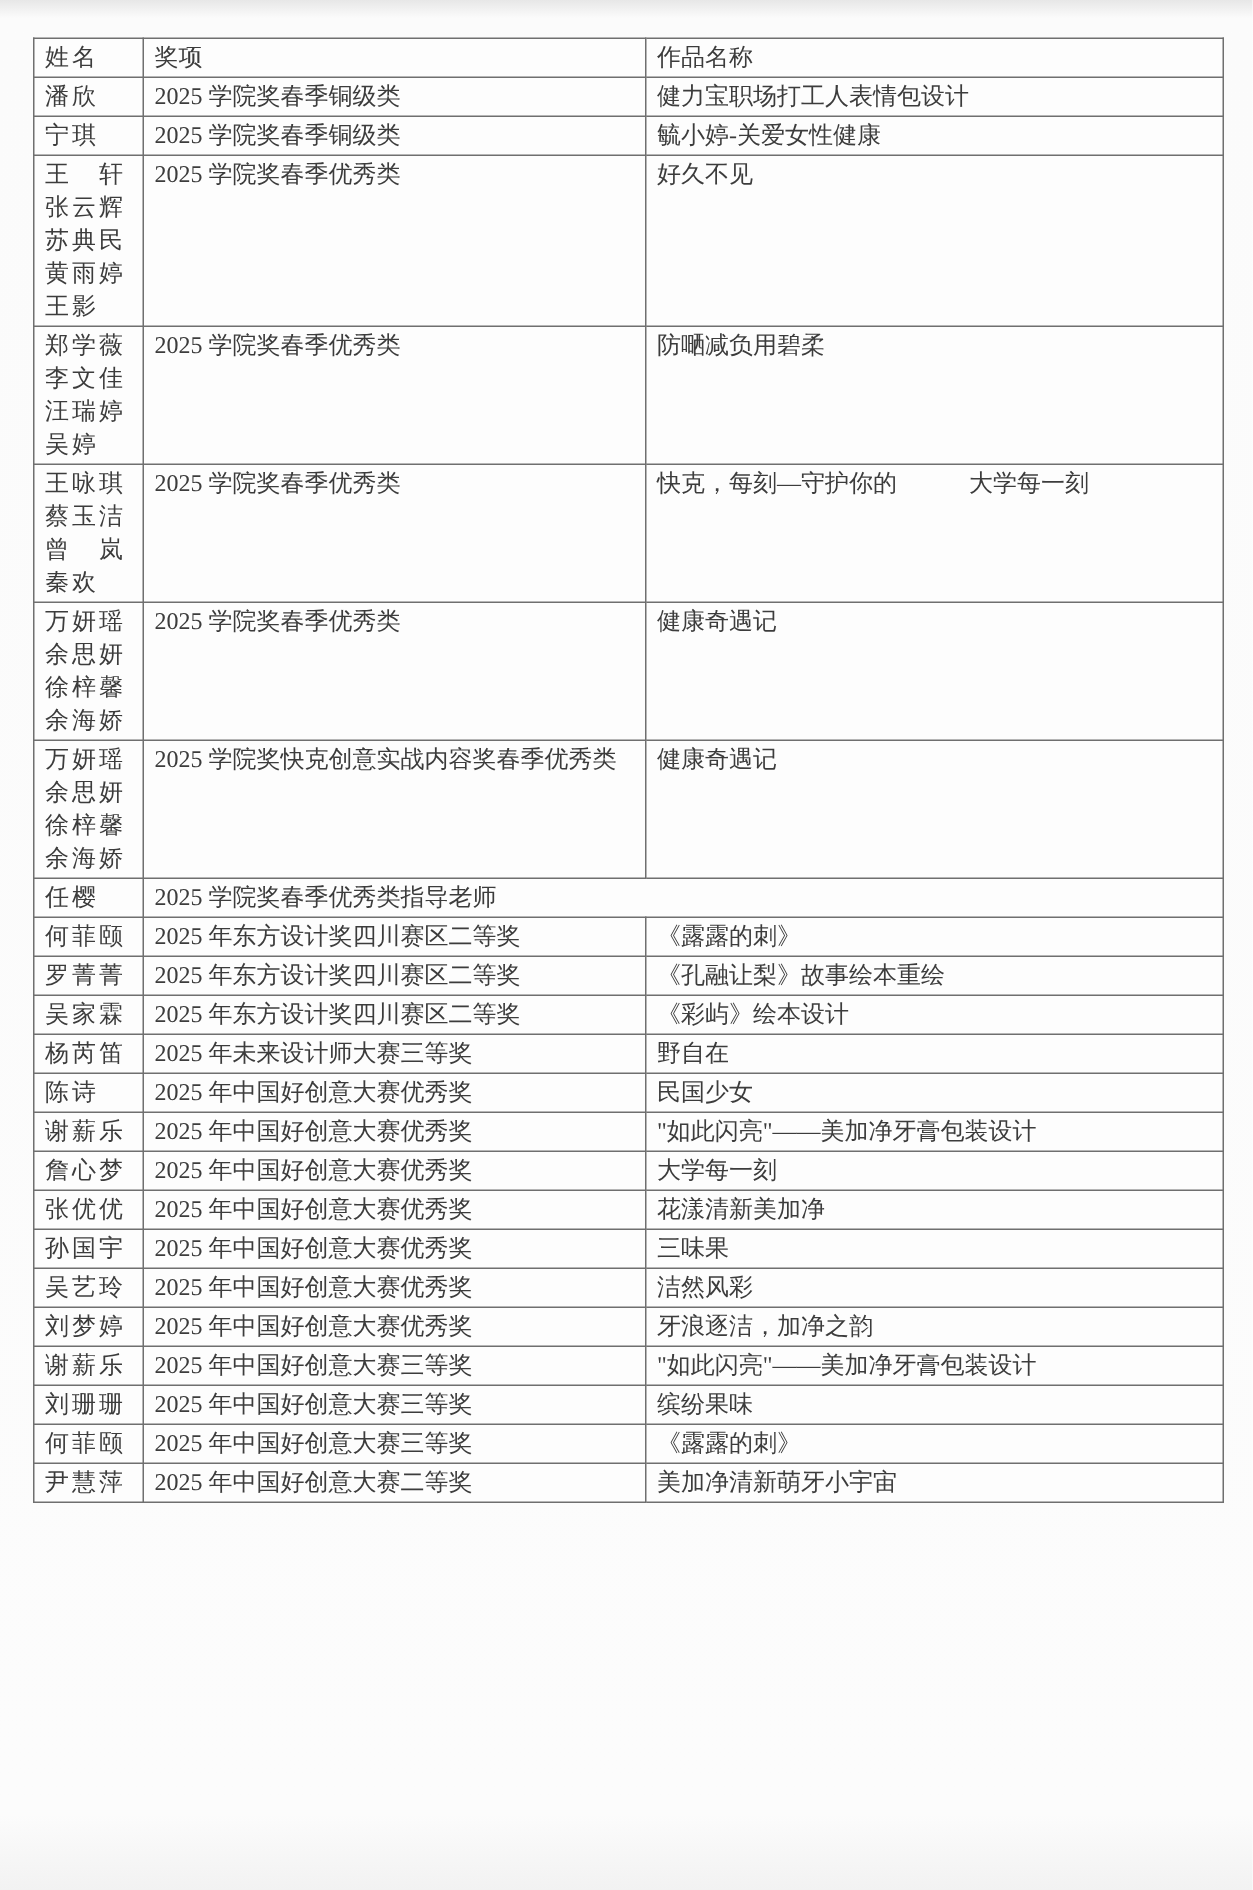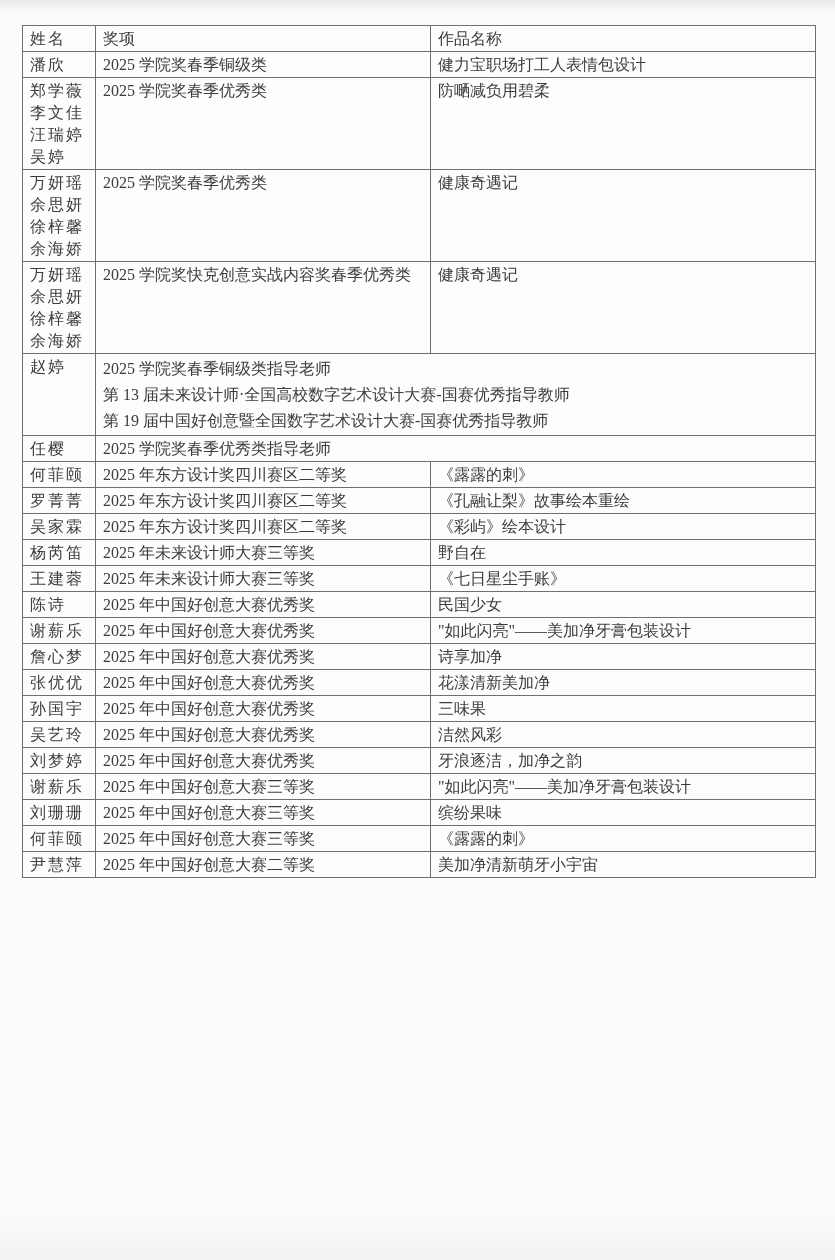--- a/index.html
+++ b/index.html
@@ -53,49 +53,64 @@
         <th class="h-work">作品名称</th>
       </tr>
     </thead>
     <tbody id="awards-tbody">
         <tr>
     <td class="col-name">潘欣</td>
     <td class="col-award">2025 学院奖春季铜级类</td>
     <td class="col-work">健力宝职场打工人表情包设计</td>
   </tr>
         <tr>
+    <td class="col-name">宁琪</td>
+    <td class="col-award">2025 学院奖春季铜级类</td>
+    <td class="col-work">毓小婷-关爱女性健康</td>
+  </tr>
+        <tr>
+    <td class="col-name">王　轩
+张云辉
+苏典民
+黄雨婷
+王影</td>
+    <td class="col-award">2025 学院奖春季优秀类</td>
+    <td class="col-work">好久不见</td>
+  </tr>
+        <tr>
     <td class="col-name">郑学薇
 李文佳
 汪瑞婷
 吴婷</td>
     <td class="col-award">2025 学院奖春季优秀类</td>
     <td class="col-work">防嗮减负用碧柔</td>
+  </tr>
+        <tr>
+    <td class="col-name">王咏琪
+蔡玉洁
+曾　岚
+秦欢</td>
+    <td class="col-award">2025 学院奖春季优秀类</td>
+    <td class="col-work">快克，每刻—守护你的　　　大学每一刻</td>
   </tr>
         <tr>
     <td class="col-name">万妍瑶
 余思妍
 徐梓馨
 余海娇</td>
     <td class="col-award">2025 学院奖春季优秀类</td>
     <td class="col-work">健康奇遇记</td>
   </tr>
         <tr>
     <td class="col-name">万妍瑶
 余思妍
 徐梓馨
 余海娇</td>
     <td class="col-award">2025 学院奖快克创意实战内容奖春季优秀类</td>
     <td class="col-work">健康奇遇记</td>
-  </tr>
-        <tr>
-    <td class="col-name">赵婷</td>
-    <td class="col-award merged-lines" colspan="2">2025 学院奖春季铜级类指导老师
-第 13 届未来设计师·全国高校数字艺术设计大赛-国赛优秀指导教师
-第 19 届中国好创意暨全国数字艺术设计大赛-国赛优秀指导教师</td>
-
   </tr>
         <tr>
     <td class="col-name">任樱</td>
     <td class="col-award" colspan="2">2025 学院奖春季优秀类指导老师</td>
 
   </tr>
         <tr>
     <td class="col-name">何菲颐</td>
     <td class="col-award">2025 年东方设计奖四川赛区二等奖</td>
     <td class="col-work">《露露的刺》</td>
@@ -109,38 +124,33 @@
     <td class="col-name">吴家霖</td>
     <td class="col-award">2025 年东方设计奖四川赛区二等奖</td>
     <td class="col-work">《彩屿》绘本设计</td>
   </tr>
         <tr>
     <td class="col-name">杨芮笛</td>
     <td class="col-award">2025 年未来设计师大赛三等奖</td>
     <td class="col-work">野自在</td>
   </tr>
         <tr>
-    <td class="col-name">王建蓉</td>
-    <td class="col-award">2025 年未来设计师大赛三等奖</td>
-    <td class="col-work">《七日星尘手账》</td>
-  </tr>
-        <tr>
     <td class="col-name">陈诗</td>
     <td class="col-award">2025 年中国好创意大赛优秀奖</td>
     <td class="col-work">民国少女</td>
   </tr>
         <tr>
     <td class="col-name">谢薪乐</td>
     <td class="col-award">2025 年中国好创意大赛优秀奖</td>
     <td class="col-work">"如此闪亮"——美加净牙膏包装设计</td>
   </tr>
         <tr>
     <td class="col-name">詹心梦</td>
     <td class="col-award">2025 年中国好创意大赛优秀奖</td>
-    <td class="col-work">诗享加净</td>
+    <td class="col-work">大学每一刻</td>
   </tr>
         <tr>
     <td class="col-name">张优优</td>
     <td class="col-award">2025 年中国好创意大赛优秀奖</td>
     <td class="col-work">花漾清新美加净</td>
   </tr>
         <tr>
     <td class="col-name">孙国宇</td>
     <td class="col-award">2025 年中国好创意大赛优秀奖</td>
     <td class="col-work">三味果</td>

